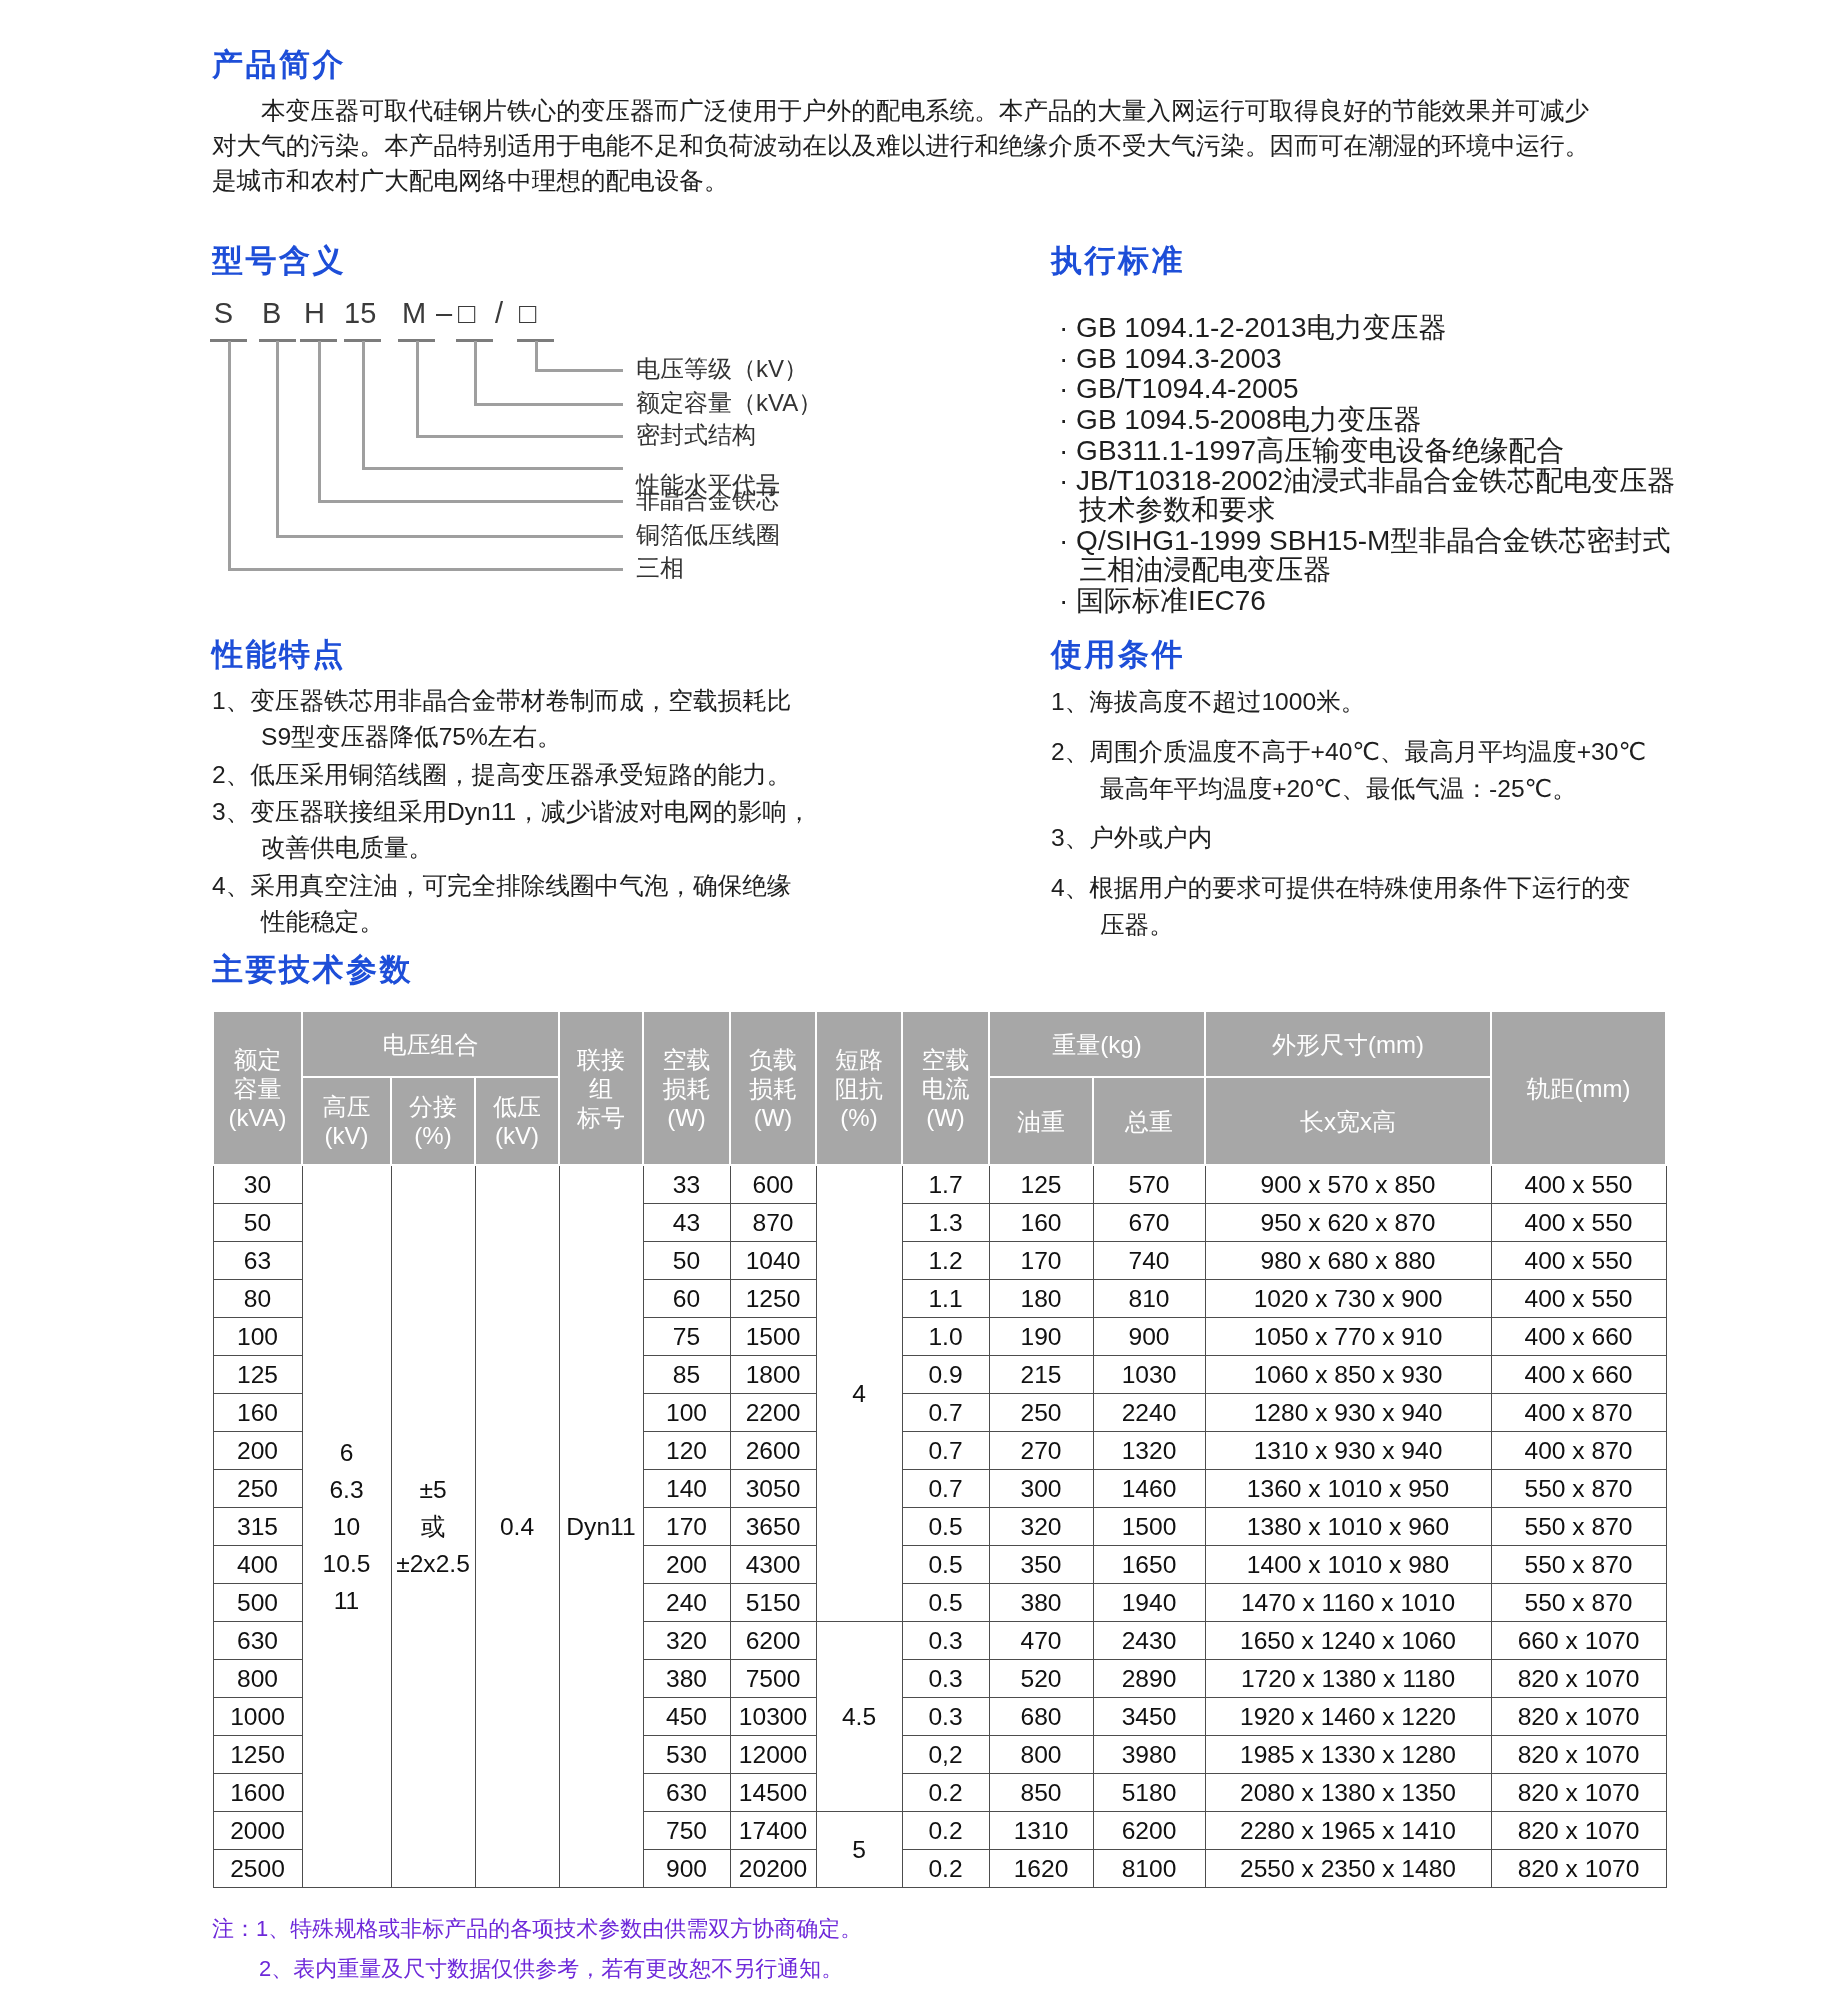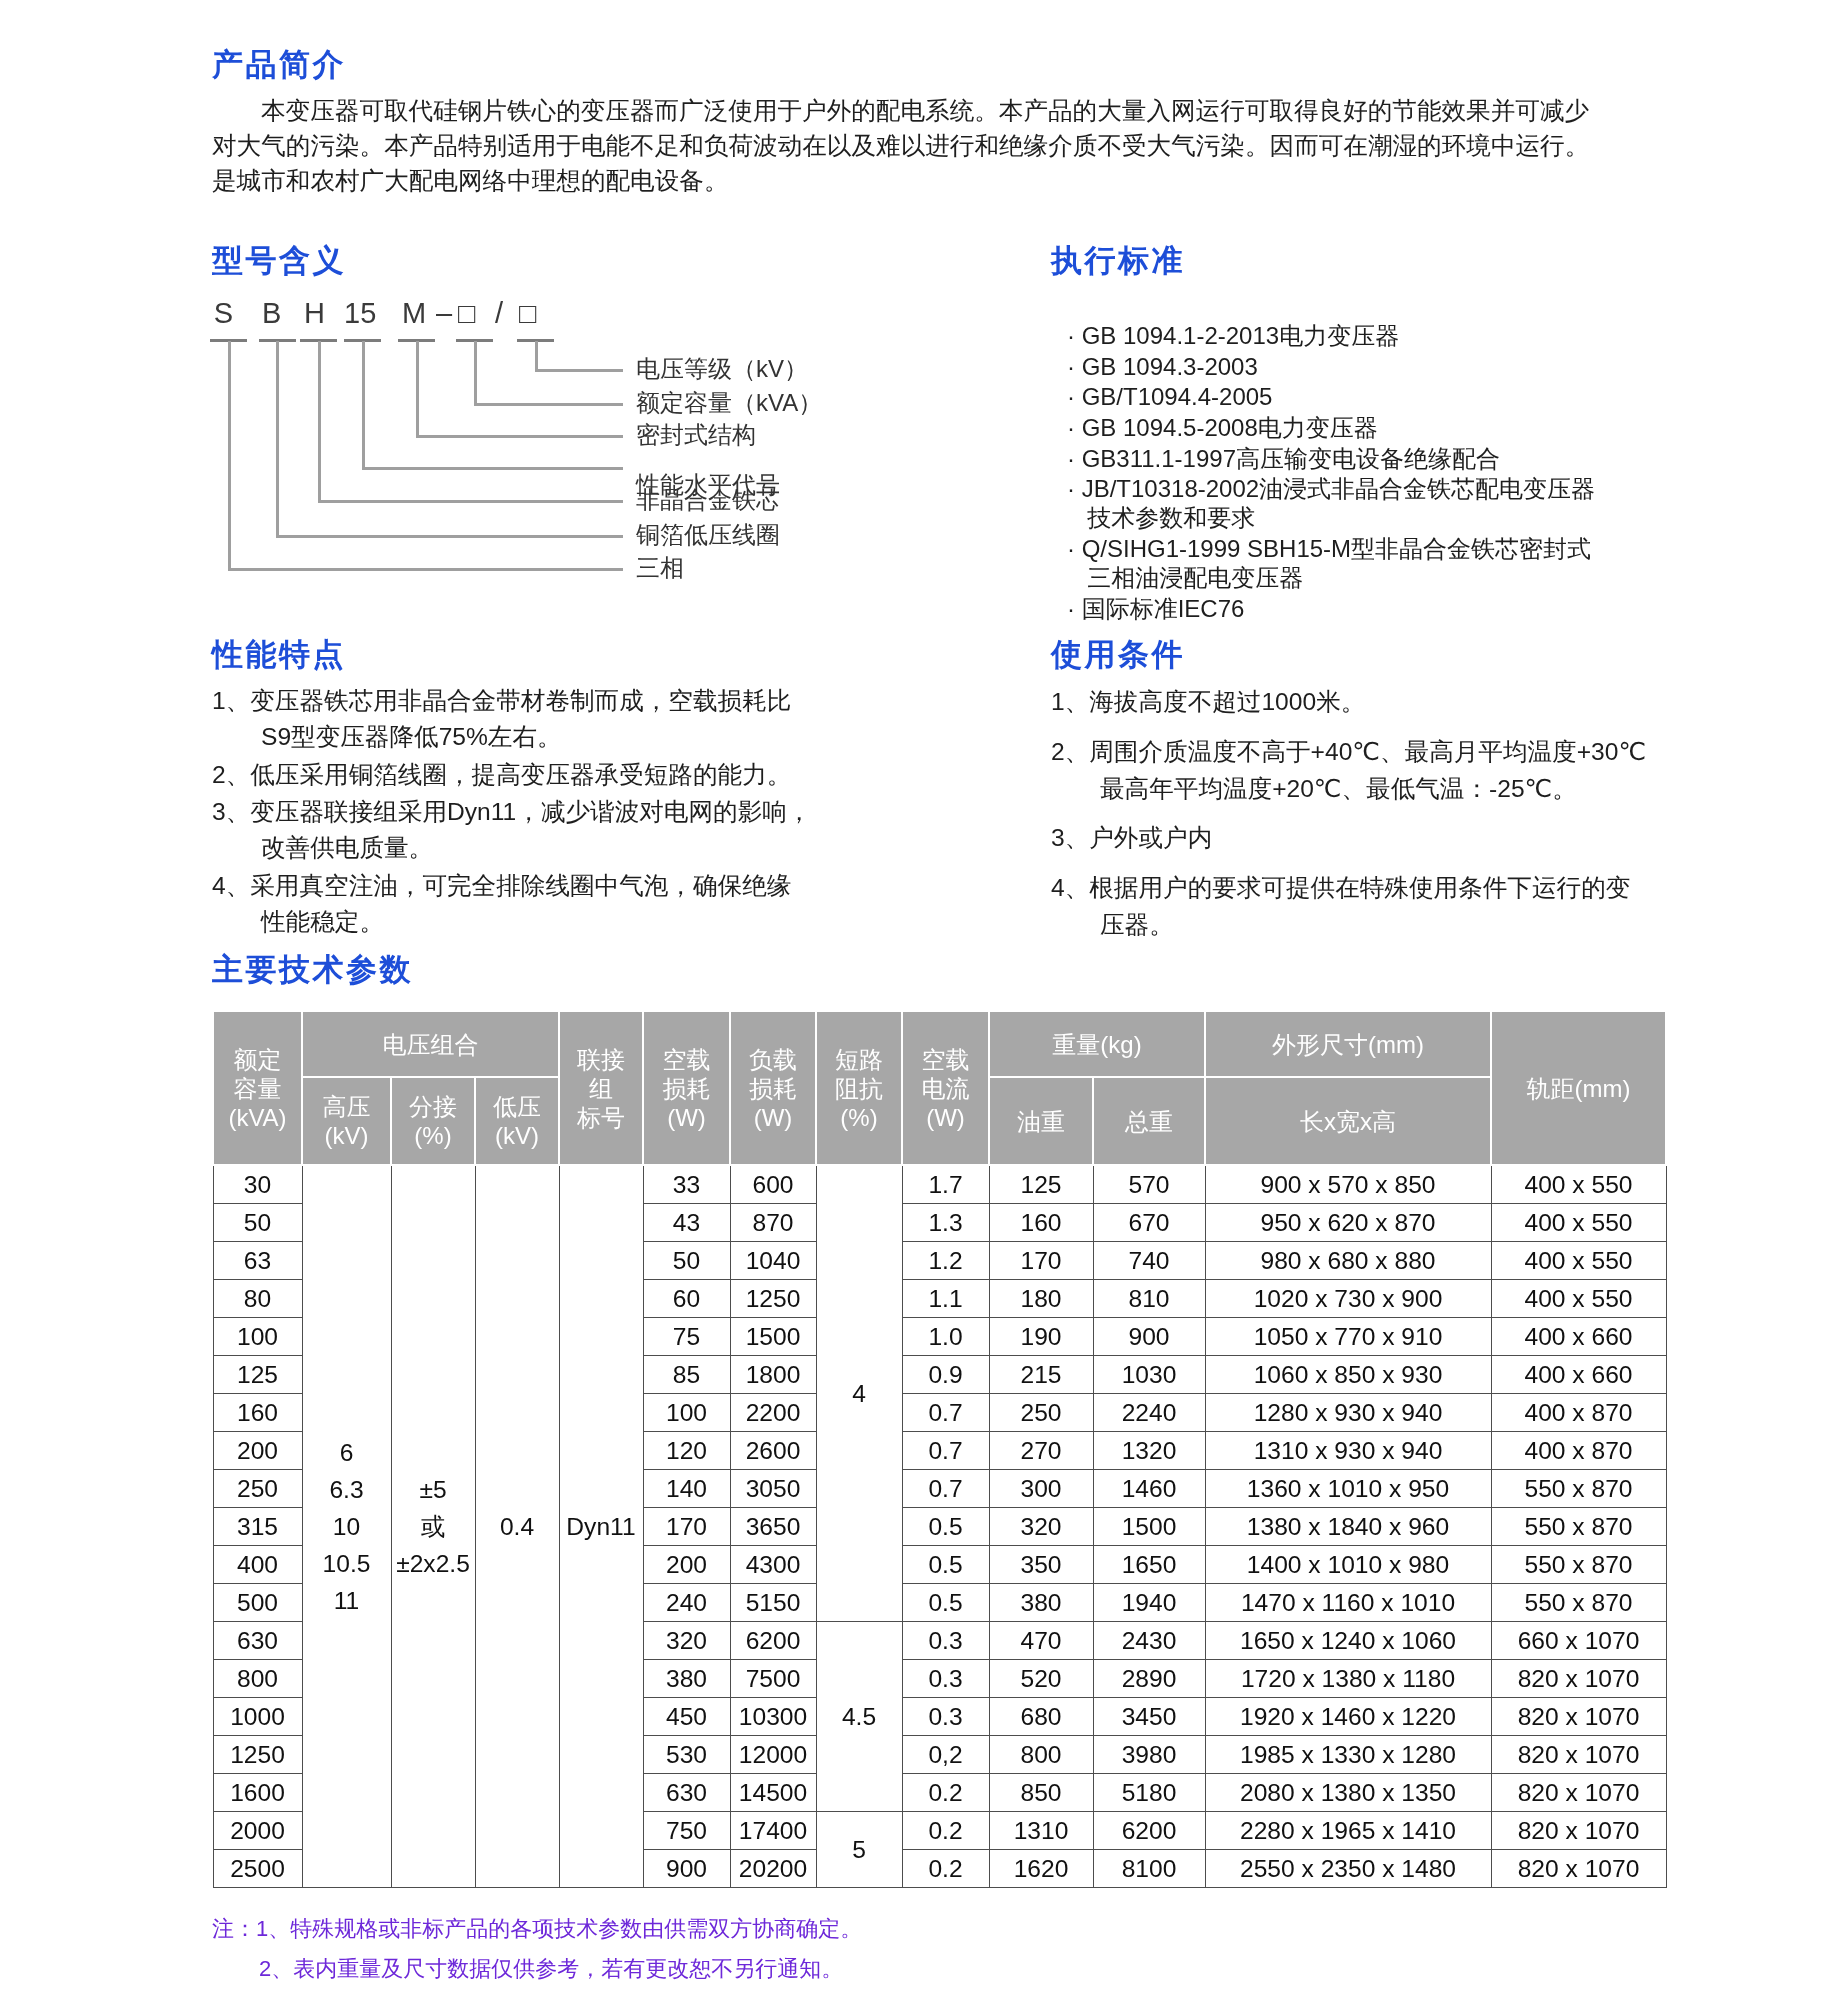--- a/index.html
+++ b/index.html
@@ -18,21 +18,21 @@
   }
   
   #diagram{position:absolute;left:212px;top:292px;width:814px;height:356px;}
   .tok{position:absolute;top:5.1px;font-size:29px;color:#3a3a3a;}
   .tok-underline{position:absolute;top:47px;width:37px;height:2.5px;background:#7c7c7c;}
   .vline{position:absolute;width:2.5px;background:#9f9f9f;top:49px;}
   .hline{position:absolute;height:2.5px;background:#9f9f9f;}
   .dgl{position:absolute;left:424px;font-size:24px;color:#333;white-space:nowrap;}
   
   #standards-list{position:absolute;left:1051px;top:305px;width:644px;
-    font-size:24px;line-height:29px;list-style:none;margin:16px;padding:0;}
+    font-size:28px;line-height:29px;list-style:none;margin:8px;padding:0;}
   #standards-list li{padding-left:20.3px;text-indent:-20.3px;white-space:pre-line;margin:0 0 1.7px 0;}
   
   .num-list{position:absolute;list-style:none;margin:0;padding:0;font-size:24.6px;}
   .num-list li{padding-left:49px;text-indent:-49px;white-space:pre-line;}
   #features-list{left:212px;top:683px;width:814px;line-height:36px;}
   #features-list li{margin-bottom:1.7px;}
   #conditions-list{left:1051px;top:683px;width:780px;line-height:37px;}
   #conditions-list li{margin-bottom:12.7px;}
   
   #spec-table{
@@ -298,21 +298,21 @@
         <td>1360 x 1010 x 950</td>
         <td>550 x 870</td>
       </tr>
       <tr>
         <td>315</td>
         <td>170</td>
         <td>3650</td>
         <td>0.5</td>
         <td>320</td>
         <td>1500</td>
-        <td>1380 x 1840 x 960</td>
+        <td>1380 x 1010 x 960</td>
         <td>550 x 870</td>
       </tr>
       <tr>
         <td>400</td>
         <td>200</td>
         <td>4300</td>
         <td>0.5</td>
         <td>350</td>
         <td>1650</td>
         <td>1400 x 1010 x 980</td>

